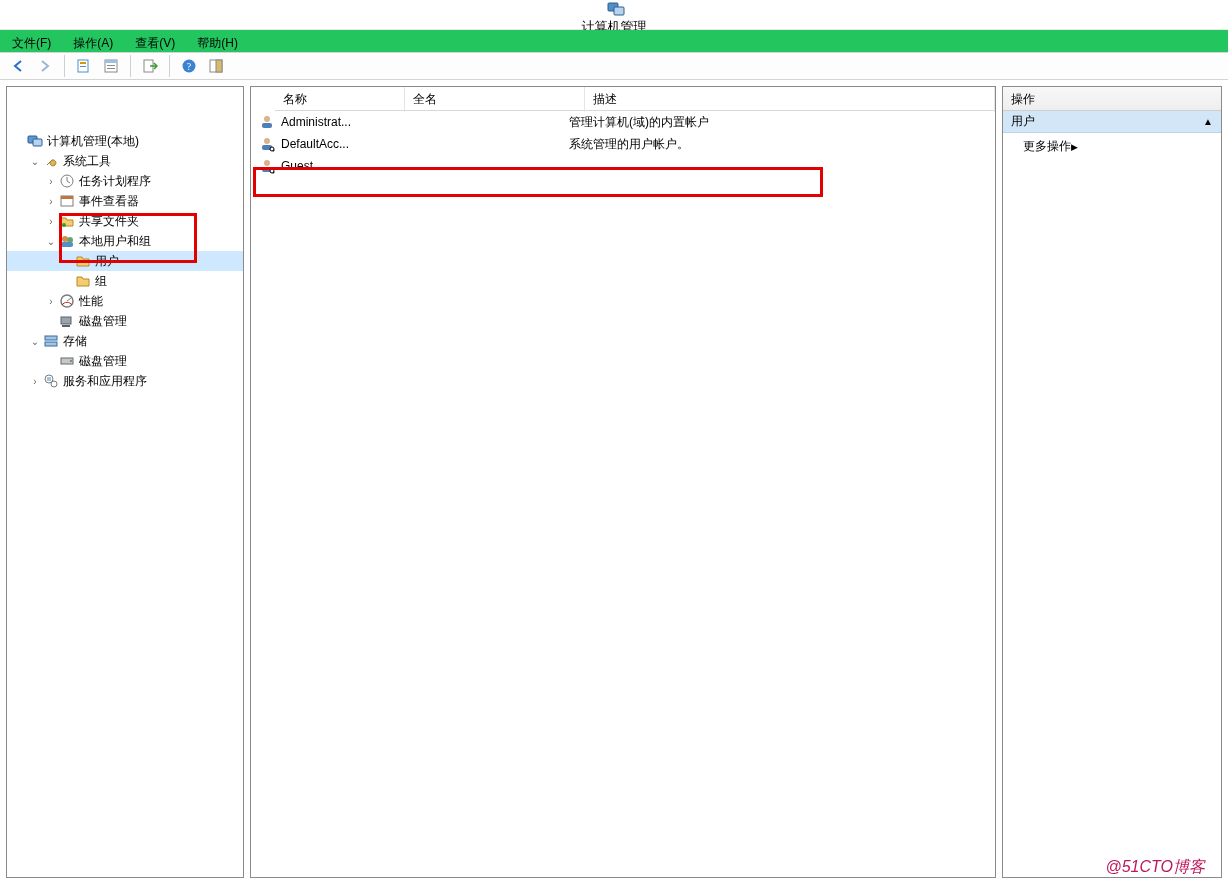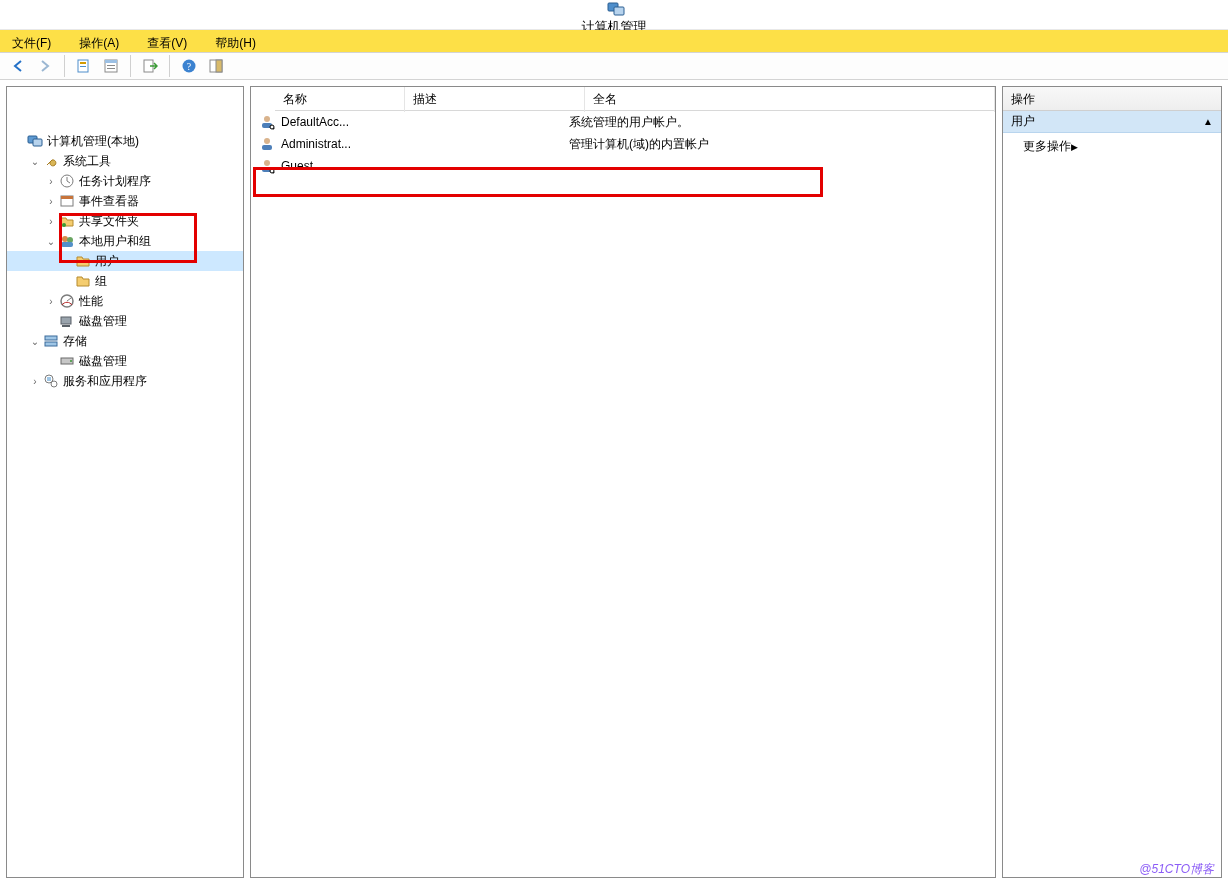--- a/index.html
+++ b/index.html
@@ -15,21 +15,21 @@
   .titlebar {
     height: 30px; display: flex; align-items: center; background: #fff;
     border-bottom: 1px solid #e8e8e8;
     flex-direction: column;
   }
   .titlebar .icon { width: 18px; height: 18px; margin: 0 6px 0 10px; display:inline-block; }
   .titlebar .title { font-size: 13px; }
   .win-controls { margin-left: auto; display: flex; }
   .win-btn { width: 46px; height: 30px; display:flex; align-items:center; justify-content:center; font-family: "Segoe MDL2 Assets", sans-serif; font-size: 11px;}
   
-  .menubar { height: 22px; padding: 3px 8px; display:flex; gap: 20px; background:#fde047; }
+  .menubar { height: 22px; padding: 3px 8px; display:flex; gap: 14px; background:#22c55e; }
   .menu-item { padding: 2px 4px; }
   
   .toolbar {
     height: 28px; padding: 0 6px; display:flex; align-items:center; gap: 3px;
     border-top: 1px solid #d4d4d4; border-bottom: 1px solid #d4d4d4;
     background: #fdfdfd;
   }
   .tool-sep { width:1px; height:22px; background:#d0d0d0; margin:0 4px;}
   .tool-btn { width:24px; height:22px; display:flex; align-items:center; justify-content:center; border:1px solid transparent; border-radius:2px;}
   .ico-box { width:16px; height:16px; display:inline-block; position:relative; }
@@ -69,21 +69,21 @@
   .actions-sub {
     height: 22px; background:#d2e6f7; border-bottom:1px solid #b9d5ee;
     padding:3px 8px; display:flex; justify-content:space-between; align-items:center;
   }
   .actions-sub .tri { font-size:10px;}
   .actions-item { padding: 5px 20px; display:flex; align-items:center; justify-content:flex-start;}
   .actions-item .tri { font-size:9px; color:#000;}
   
   .hl-red { position:absolute; border:3px solid #e30000; pointer-events:none; z-index:20;}
   
-  .watermark { position:absolute; right:14px; bottom:6px; color:#8b5cf6; font-style:italic; font-size:12px;}
+  .watermark { position:absolute; right:23px; bottom:6px; color:#be185d; font-style:italic; font-size:16px;}
   
   svg { display:block; }
 </style>
 </head>
 <body>
 
 <div class="window">
 
   <div class="titlebar">
     <span class="icon">
@@ -332,52 +332,52 @@
         </div>
 
       </div>
     </div>
 
     <div class="pane">
       <div class="hl-red" style="left:2px; top:80px; width:570px; height:30px;"></div>
 
       <div class="list-header">
         <div class="hcell">名称</div>
+        <div class="hcell">全名</div>
         <div class="hcell">描述</div>
-        <div class="hcell">全名</div>
+      </div>
+
+      <div class="list-row">
+        <div class="lcell">
+          <span class="tree-icon">
+            <svg width="16" height="16">
+                <circle cx="8" cy="5" r="3" fill="#d9b38c"></circle>
+                <rect x="3" y="9" width="10" height="5" rx="2" fill="#4d7fb9"></rect>
+              </svg>
+          </span>
+          <span>Administrat...</span>
+        </div>
+        <div class="lcell"></div>
+        <div class="lcell">管理计算机(域)的内置帐户</div>
       </div>
 
       <div class="list-row">
         <div class="lcell">
           <span class="tree-icon">
             <svg width="16" height="16">
                 <circle cx="8" cy="5" r="3" fill="#d9b38c"></circle>
                 <rect x="3" y="9" width="10" height="5" rx="2" fill="#4d7fb9"></rect>
                 <path d="M12 12 L15 15" stroke="#000" stroke-width="2"></path>
                 <circle cx="13" cy="13" r="2" fill="#fff" stroke="#000"></circle>
               </svg>
           </span>
           <span>DefaultAcc...</span>
         </div>
         <div class="lcell"></div>
         <div class="lcell">系统管理的用户帐户。</div>
-      </div>
-
-      <div class="list-row">
-        <div class="lcell">
-          <span class="tree-icon">
-            <svg width="16" height="16">
-                <circle cx="8" cy="5" r="3" fill="#d9b38c"></circle>
-                <rect x="3" y="9" width="10" height="5" rx="2" fill="#4d7fb9"></rect>
-              </svg>
-          </span>
-          <span>Administrat...</span>
-        </div>
-        <div class="lcell"></div>
-        <div class="lcell">管理计算机(域)的内置帐户</div>
       </div>
 
       <div class="list-row">
         <div class="lcell">
           <span class="tree-icon">
             <svg width="16" height="16">
                 <circle cx="8" cy="5" r="3" fill="#d9b38c"></circle>
                 <rect x="3" y="9" width="10" height="5" rx="2" fill="#4d7fb9"></rect>
                 <path d="M12 12 L15 15" stroke="#000" stroke-width="2"></path>
                 <circle cx="13" cy="13" r="2" fill="#fff" stroke="#000"></circle>

